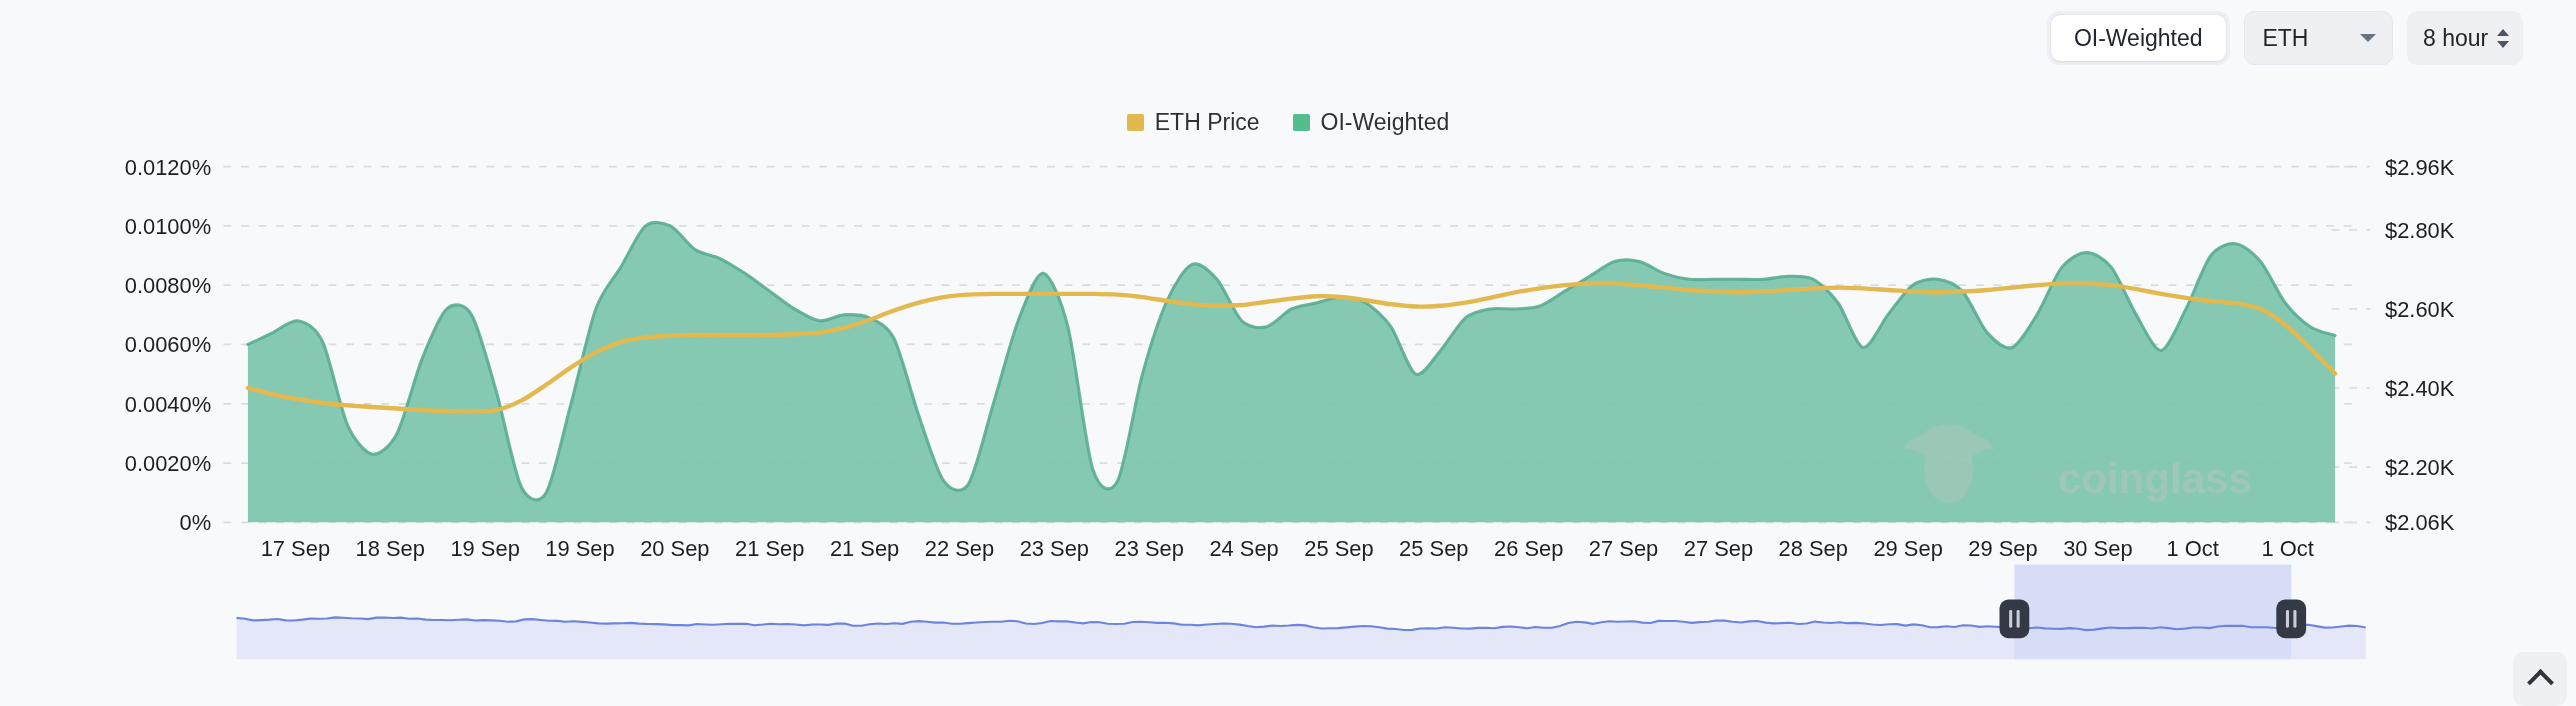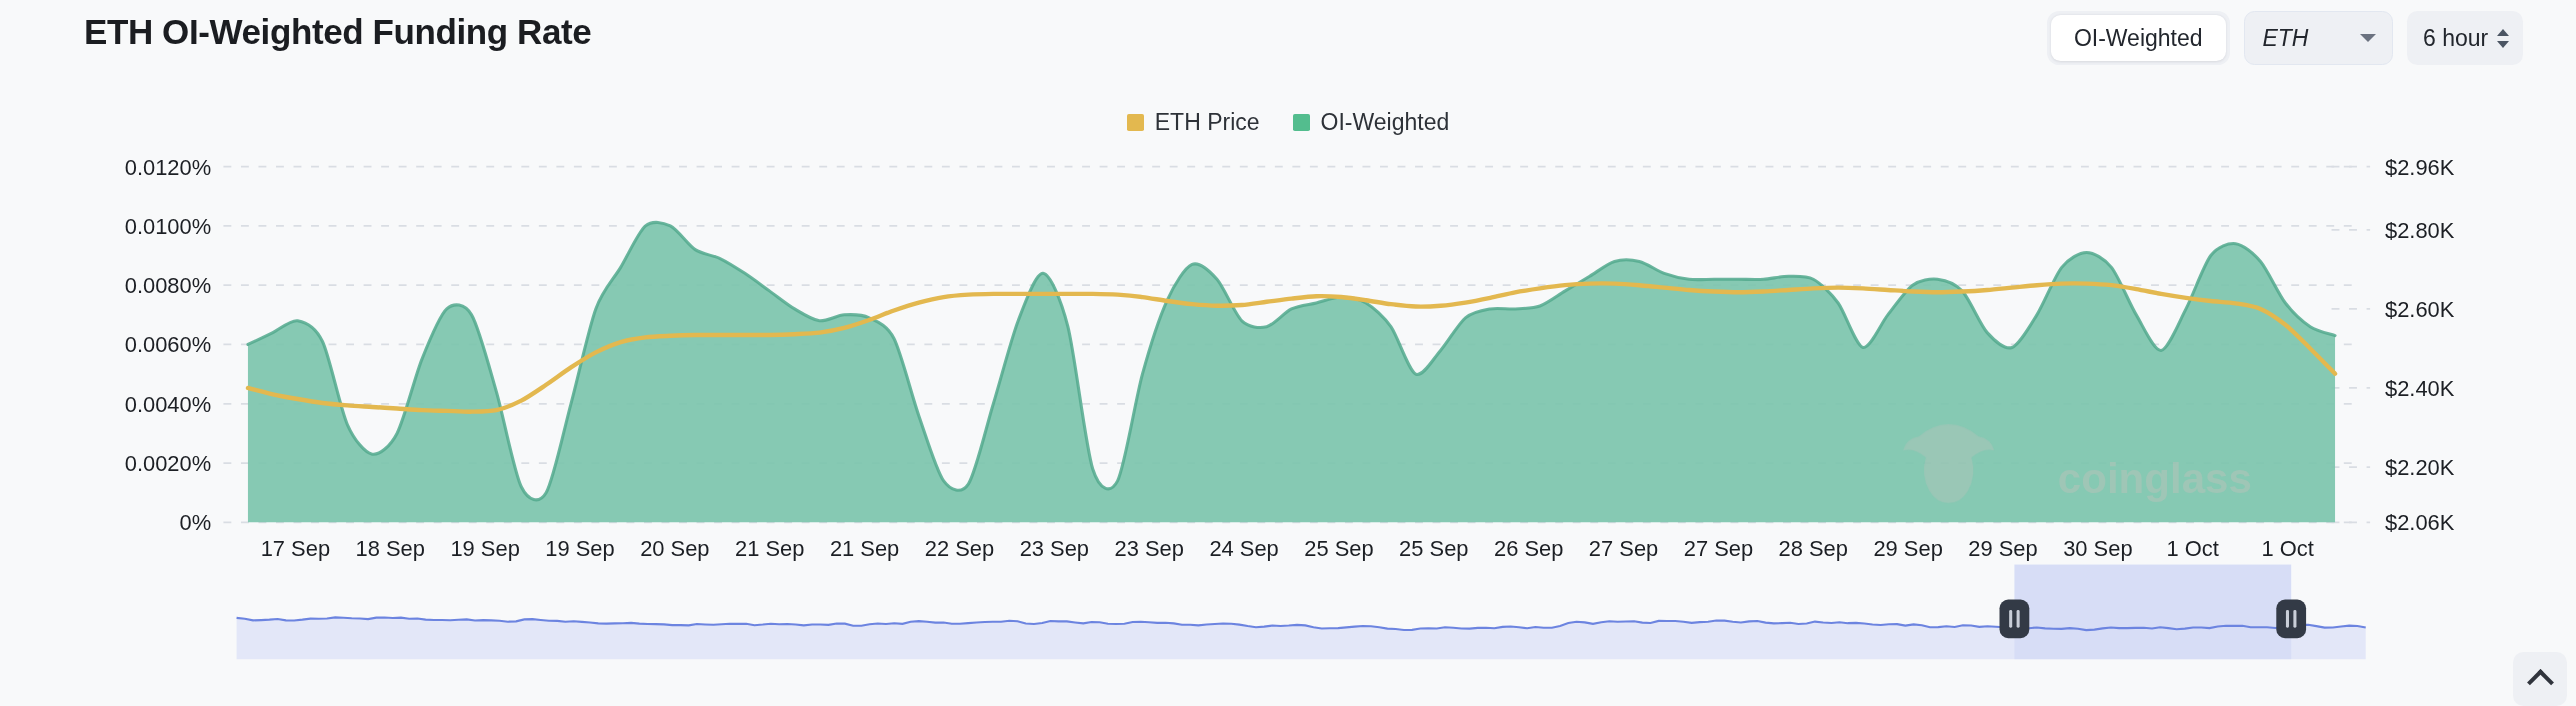--- a/index.html
+++ b/index.html
@@ -31,21 +31,21 @@
     height: 46px; padding: 0 23px;
     font-size: 23px; color: #3b4049; border-radius: 9.6px;
     white-space: nowrap; cursor: pointer; background: transparent;
   }
   .seg-btn.active { background: #ffffff; color: #22262d; box-shadow: 0 0.9px 2.6px rgba(16,24,40,.10); }
 
   .select-box {
     display: flex; align-items: center; justify-content: space-between;
     height: 54px; width: 149px; padding: 0 16px 0 17.5px;
     background: #eef0f4; border: 0.9px solid #e2e7f0; border-radius: 10.5px;
-    font-size: 23px; color: #22262d; cursor: pointer; font-style: italic;
+    font-size: 23px; color: #22262d; cursor: pointer;
   }
   .caret { width: 0; height: 0; border-left: 8px solid transparent; border-right: 8px solid transparent; border-top: 8.8px solid #6b7280; margin-left: 8.8px; }
 
   .stepper {
     display: flex; align-items: center; gap: 8.8px;
     height: 54px; padding: 0 14px 0 16px;
     background: #eef0f4; border-radius: 10.5px;
     font-size: 23px; color: #22262d; cursor: pointer;
   }
   .spin { display: flex; flex-direction: column; align-items: center; justify-content: center; gap: 4.4px; }
@@ -79,35 +79,34 @@
     cursor: pointer;
   }
   .chev-up { width: 19px; height: 19px; border-left: 4.4px solid #30343c; border-top: 4.4px solid #30343c; transform: rotate(45deg); margin-top: 7px; }
 </style>
 </head>
 <body>
 
 <div id="root">
 
   <div class="header">
-    <div class="title">ETH OI-Weighted Funding Rate</div>
 
     <div class="controls">
 
       <div class="segmented">
         <div class="seg-btn active">OI-Weighted</div>
       </div>
 
       <div class="select-box">
         <span>ETH</span>
         <span class="caret"></span>
       </div>
 
       <div class="stepper">
-        <span>6 hour</span>
+        <span>8 hour</span>
         <span class="spin">
           <i class="up"></i>
             <i class="down"></i>
         </span>
       </div>
 
     </div>
   </div>
 
   <div class="legend">

